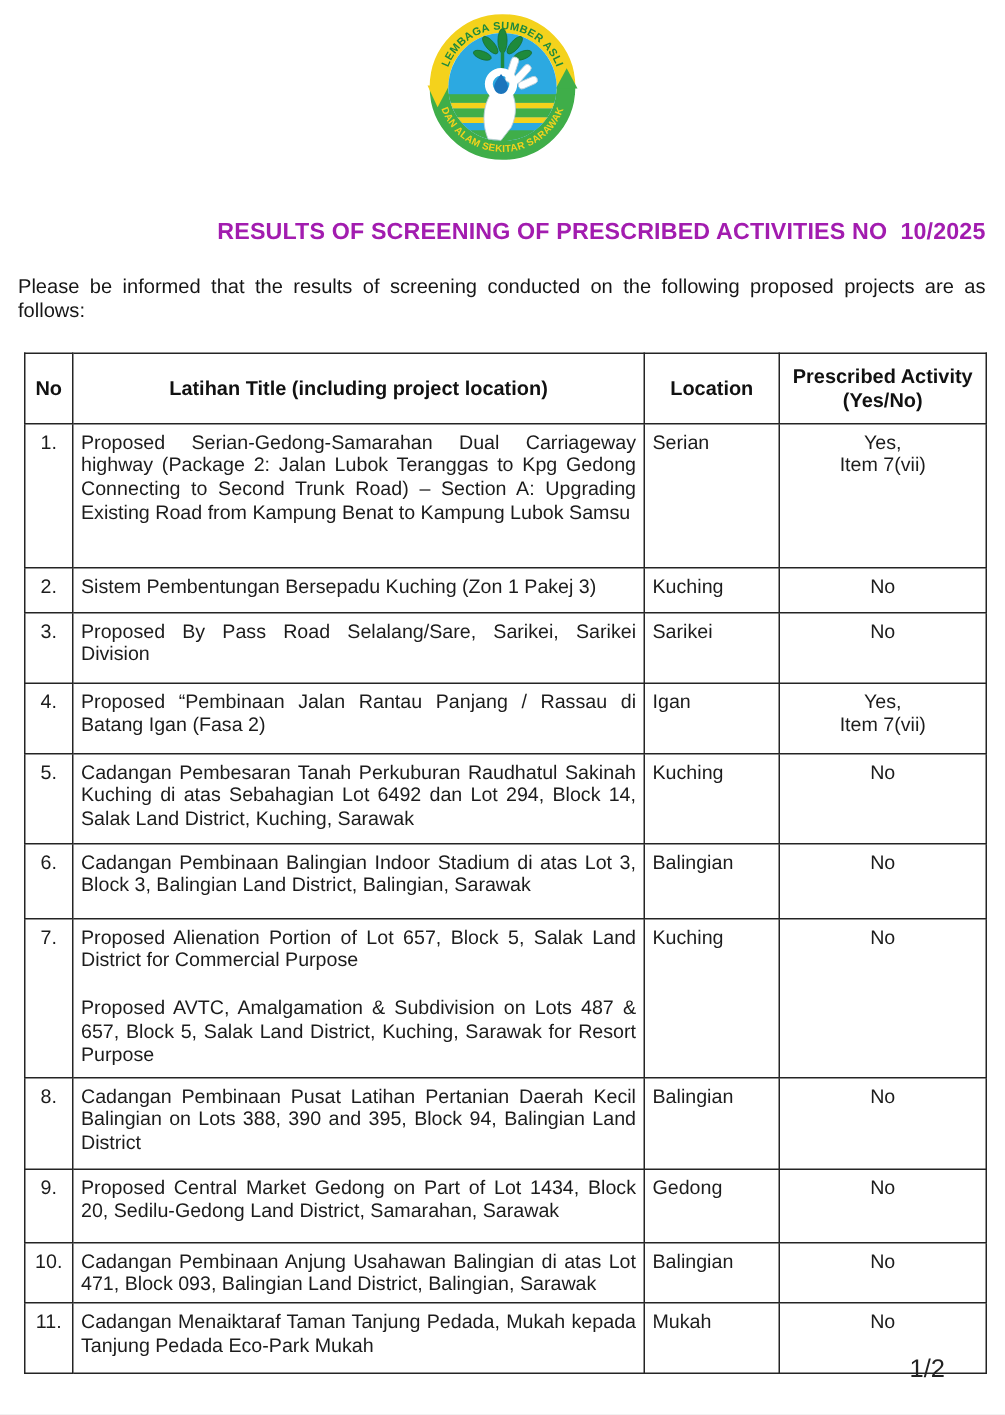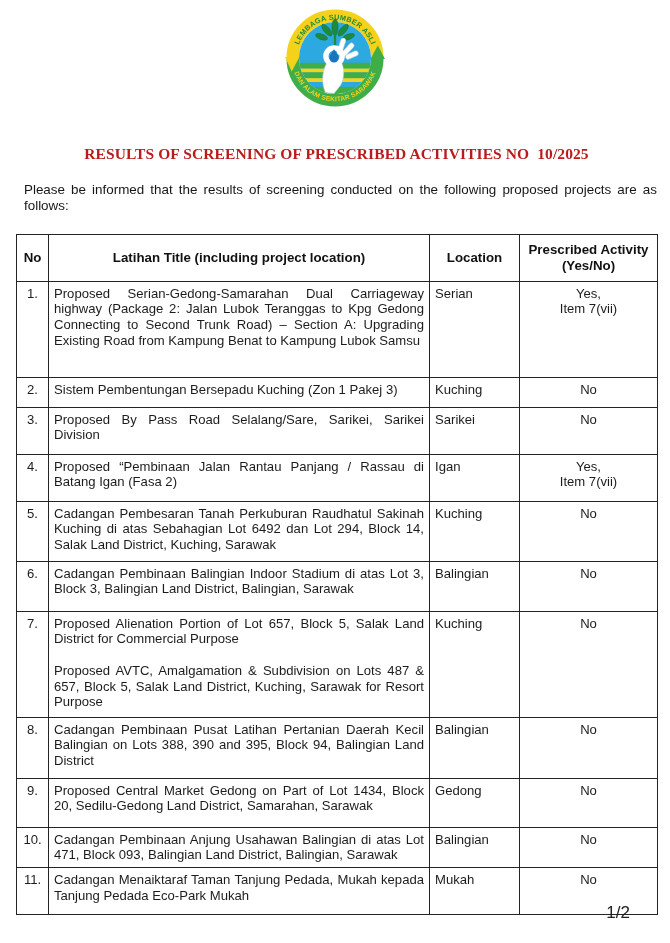--- a/index.html
+++ b/index.html
@@ -15,28 +15,27 @@
   }
   .logo-wrap {
     padding-top: 8px;
     text-align: center;
   }
   .logo-wrap svg { display: inline-block; }
   h1.doc-title {
     margin: 33px 13px 0 16px;
     font-size: 15.5px;
     font-weight: bold;
-    text-align: center;
+    text-align: right;
     letter-spacing: 0.1px;
     white-space: pre-wrap;
-    color: #b91c1c;
-    font-family: Liberation Serif, serif;
+    color: #a21caf;
   }
   p.intro {
-    margin: 19px 13px 0 24px;
+    margin: 19px 13px 0 12px;
     font-size: 13.4px;
     line-height: 1.22;
     text-align: justify;
     color: #161616;
   }
   table.results {
     border-collapse: collapse;
     table-layout: fixed;
     width: 641px;
     margin: 19px 0 0 16px;

